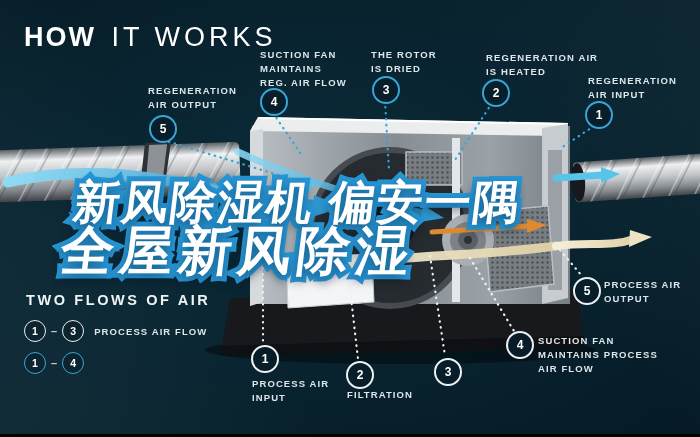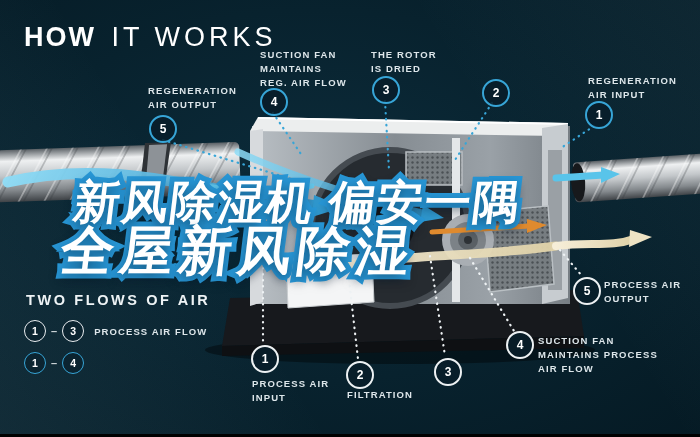--- a/index.html
+++ b/index.html
@@ -181,20 +181,22 @@
 
   <div class="callout-label" style="left:260px;top:48px;">SUCTION FAN
 MAINTAINS
 REG. AIR FLOW</div>
   <div class="badge cyan" style="left:260px;top:88px;">4</div>
 
   <div class="callout-label" style="left:371px;top:48px;">THE ROTOR
 IS DRIED</div>
   <div class="badge cyan" style="left:372px;top:76px;">3</div>
 
+  <div class="callout-label" style="left:486px;top:51px;">REGENERATION AIR
+IS HEATED</div>
   <div class="badge cyan" style="left:482px;top:79px;">2</div>
 
   <div class="callout-label" style="left:588px;top:74px;">REGENERATION
 AIR INPUT</div>
   <div class="badge cyan" style="left:585px;top:101px;">1</div>
 
   <div class="badge white" style="left:251px;top:345px;">1</div>
   <div class="callout-label" style="left:252px;top:377px;">PROCESS AIR
 INPUT</div>
 

